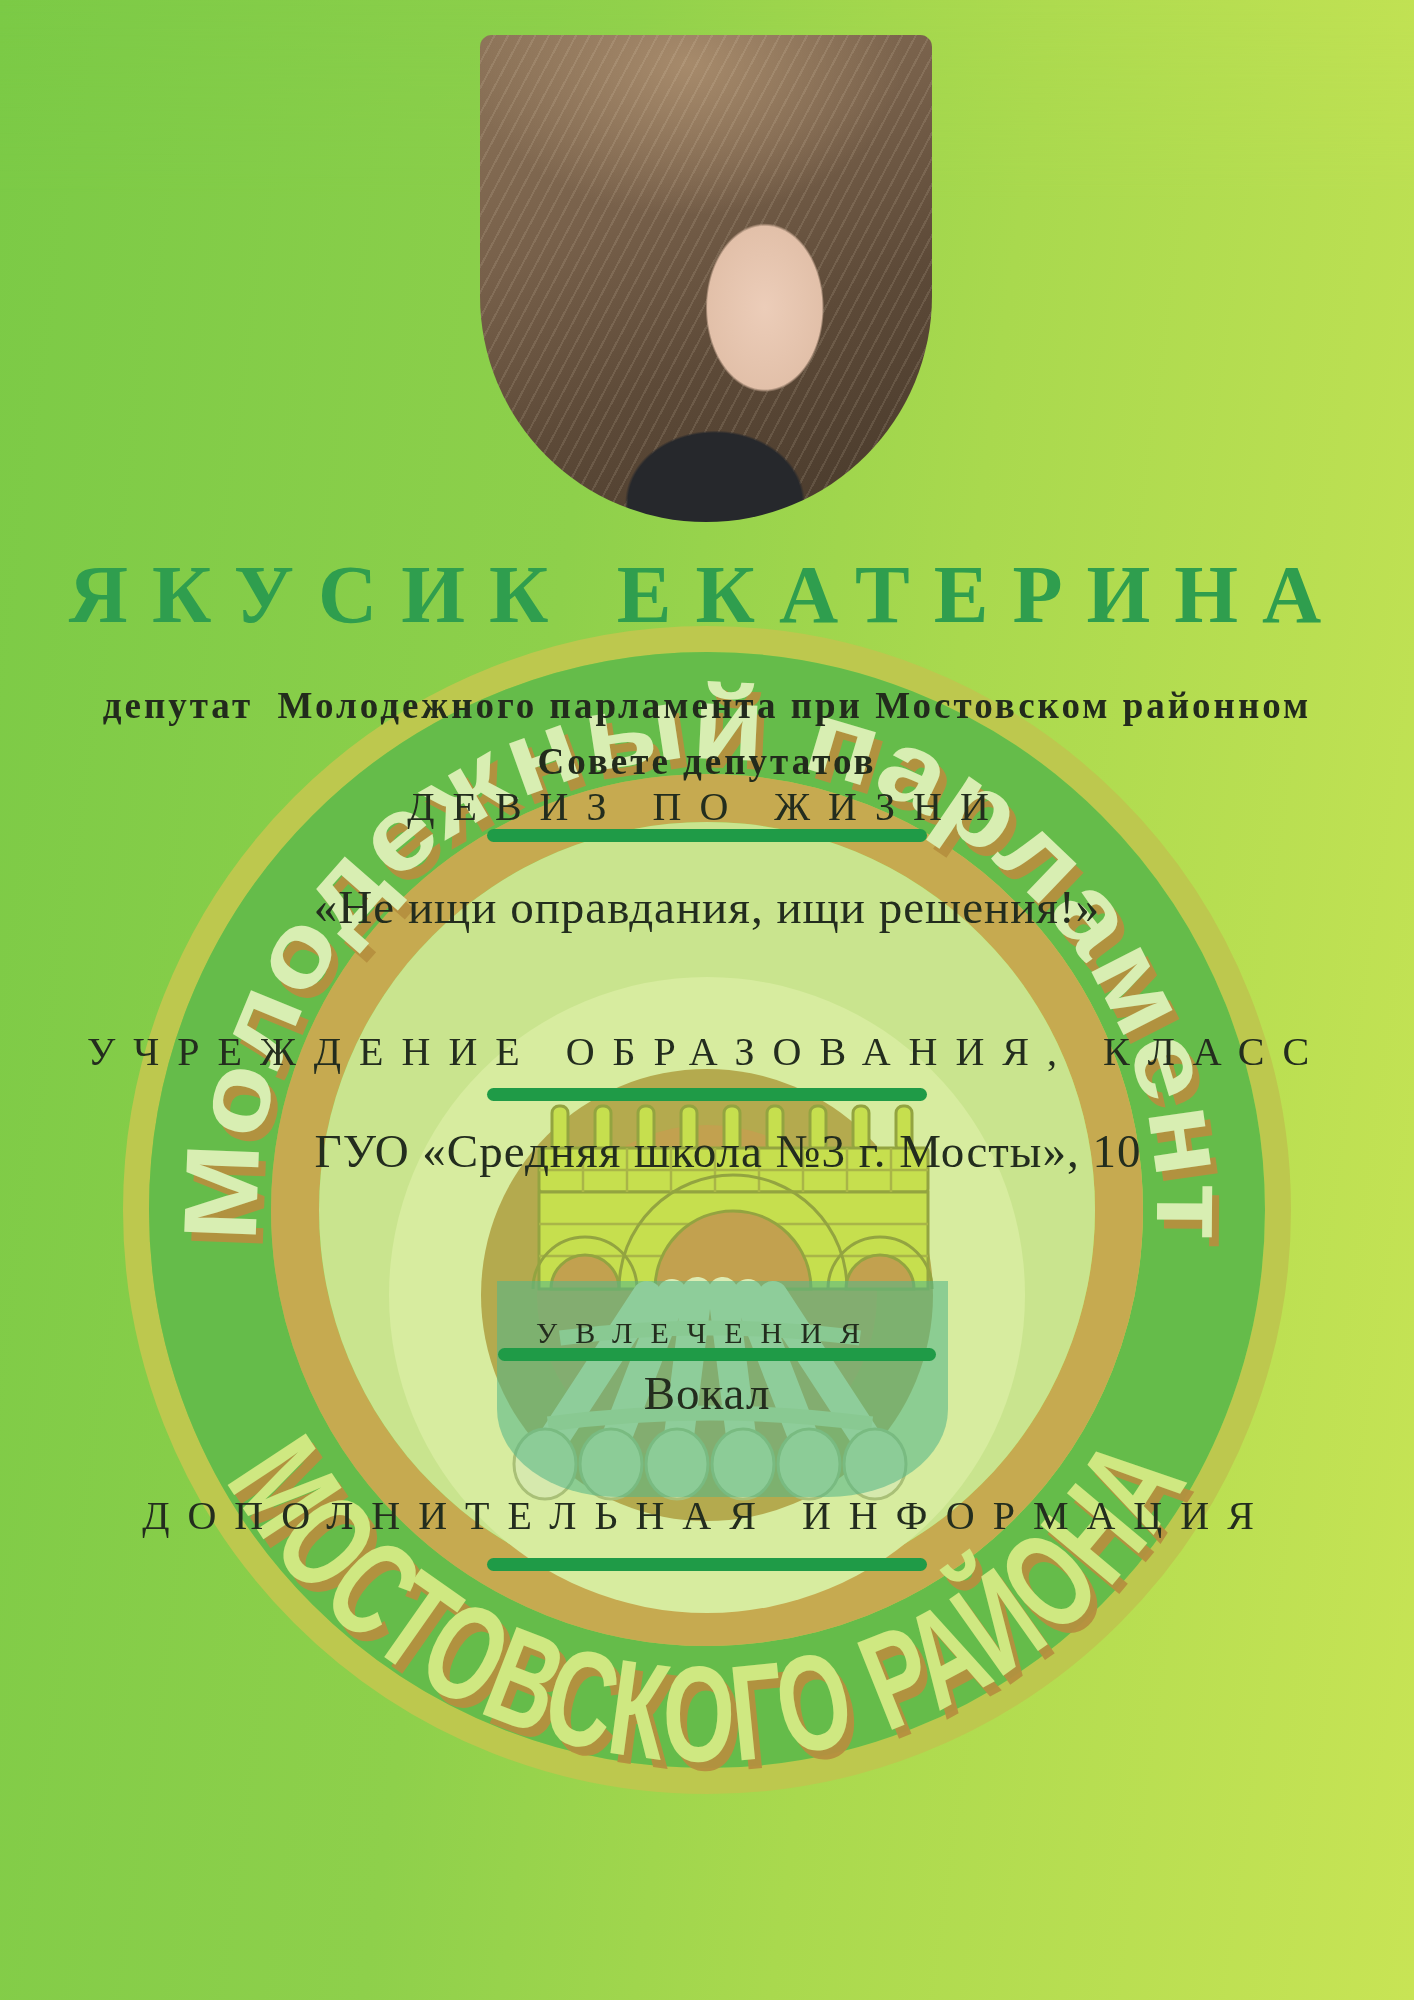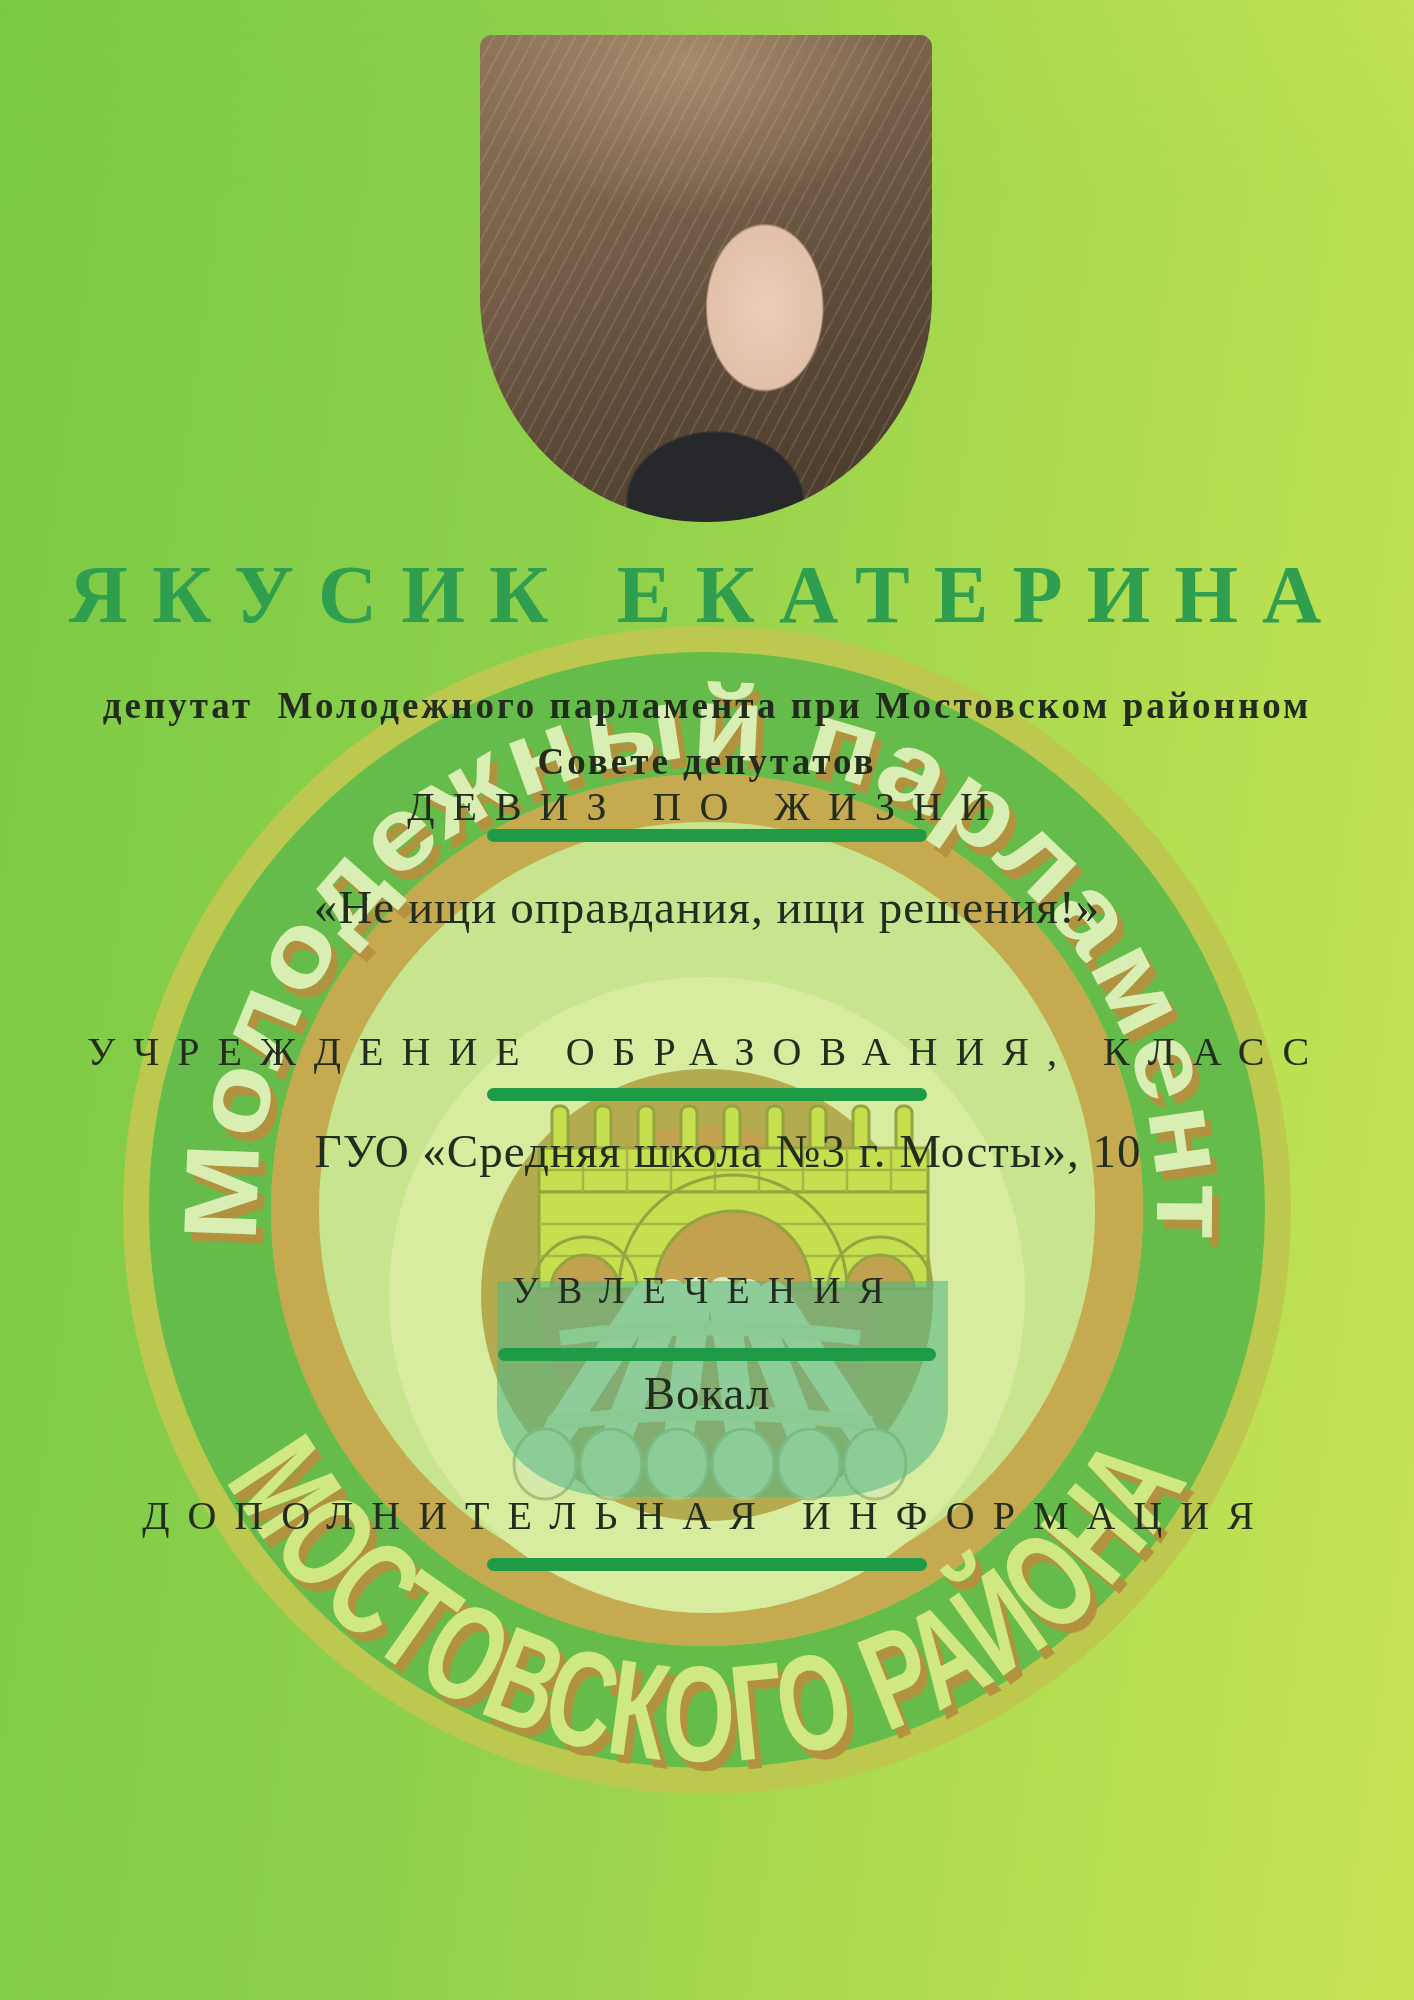--- a/index.html
+++ b/index.html
@@ -171,20 +171,20 @@
   <div class="abs role"><span>депутат  Молодежного парламента при Мостовском районном</span><br><span>Совете депутатов</span></div>
 
   <div class="abs sec-title" style="top:783px;">ДЕВИЗ ПО ЖИЗНИ</div>
   <div class="bar" style="top:829px;"></div>
   <div class="abs sec-text" style="top:880px;">«Не ищи оправдания, ищи решения!»</div>
 
   <div class="abs sec-title" style="top:1028px;">УЧРЕЖДЕНИЕ ОБРАЗОВАНИЯ, КЛАСС</div>
   <div class="bar" style="top:1088px;"></div>
   <div class="abs sec-text" style="top:1124px;padding-left:21px;">ГУО «Средняя школа №3 г. Мосты», 10</div>
 
-  <div class="abs sec-title" style="top:1268px;font-size:38px;">УВЛЕЧЕНИЯ</div>
+  <div class="abs sec-title" style="top:1316px;font-size:30px;">УВЛЕЧЕНИЯ</div>
   <div class="bar" style="top:1348px;left:498px;width:438px;"></div>
   <div class="abs sec-text" style="top:1366px;">Вокал</div>
 
   <div class="abs sec-title" style="top:1492px;">ДОПОЛНИТЕЛЬНАЯ ИНФОРМАЦИЯ</div>
   <div class="bar" style="top:1558px;"></div>
 
 </div>
 
 </body></html>

